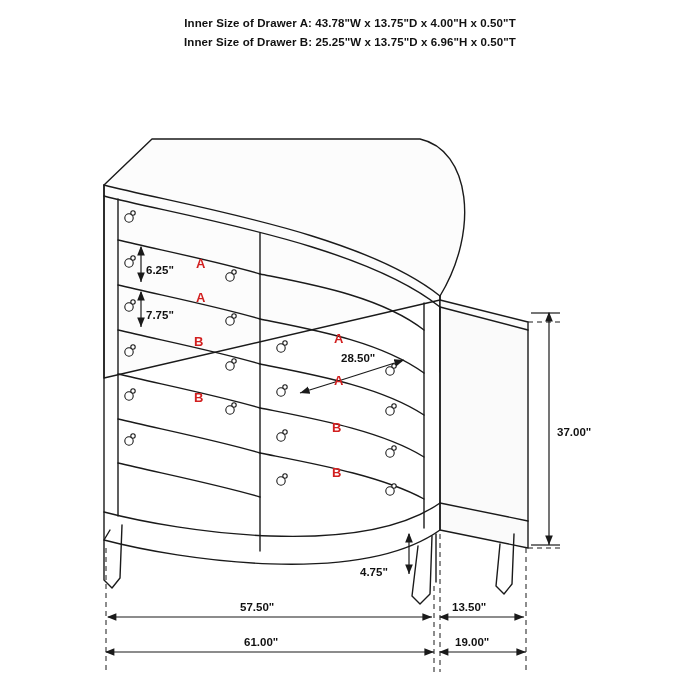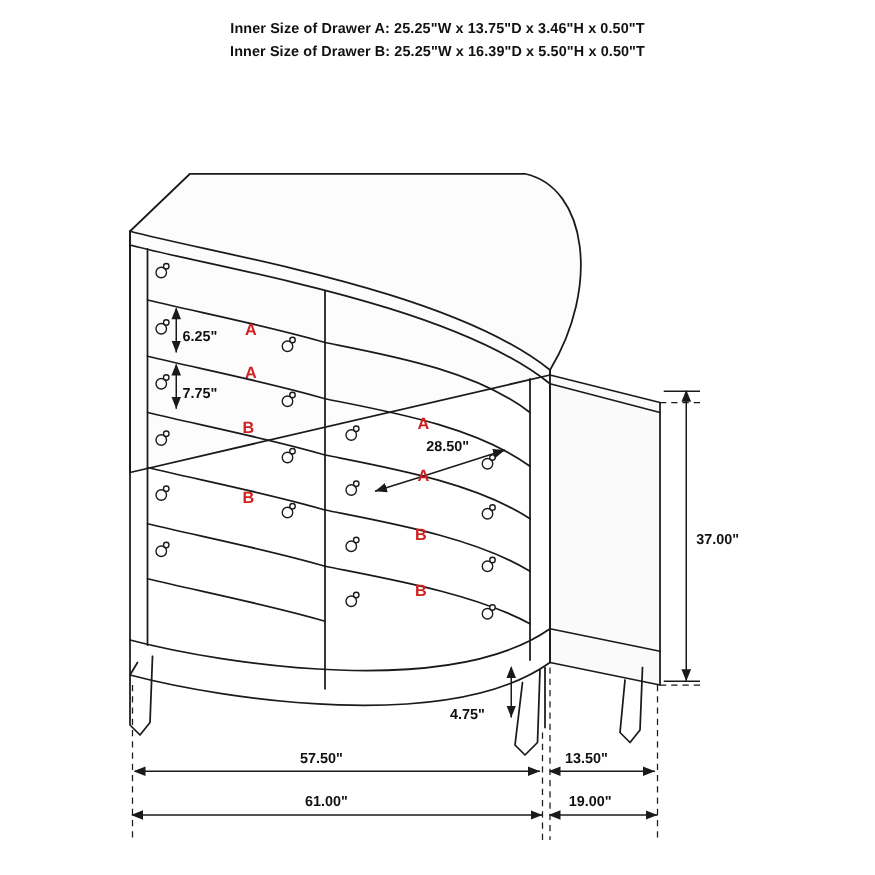--- a/index.html
+++ b/index.html
@@ -10,22 +10,22 @@
   svg{position:absolute;left:0;top:0;}
   .lbl{position:absolute;font-weight:bold;color:#111;font-size:11.5px;white-space:nowrap;}
   .rlbl{position:absolute;font-weight:bold;color:#d21f1f;font-size:13px;white-space:nowrap;}
 </style>
 </head>
 <body>
 
 <div id="stage">
 
   <div class="hdr" style="top:14px;">
-    <div>Inner Size of Drawer A: 25.25"W x 13.75"D x 3.46"H x 0.50"T</div>
-    <div>Inner Size of Drawer B: 25.25"W x 16.39"D x 5.50"H x 0.50"T</div>
+    <div>Inner Size of Drawer A: 43.78"W x 13.75"D x 4.00"H x 0.50"T</div>
+    <div>Inner Size of Drawer B: 25.25"W x 13.75"D x 6.96"H x 0.50"T</div>
   </div>
 
   <svg width="700" height="700">
     <g fill="none" stroke="#1a1a1a" stroke-width="1.4" stroke-linejoin="round" stroke-linecap="round">
 
       <path d="M104,185 L152,139 L420,139 C470,150 480,230 440,296 L440,300 L104,378 Z" fill="#fcfcfc"></path>
       <path d="M104,185 C180,205 360,232 440,296" fill="#fcfcfc"></path>
 
       <path d="M104,185 L104,196 C180,216 360,243 440,307 L440,296"></path>
       <path d="M440,307 L440,372"></path>

